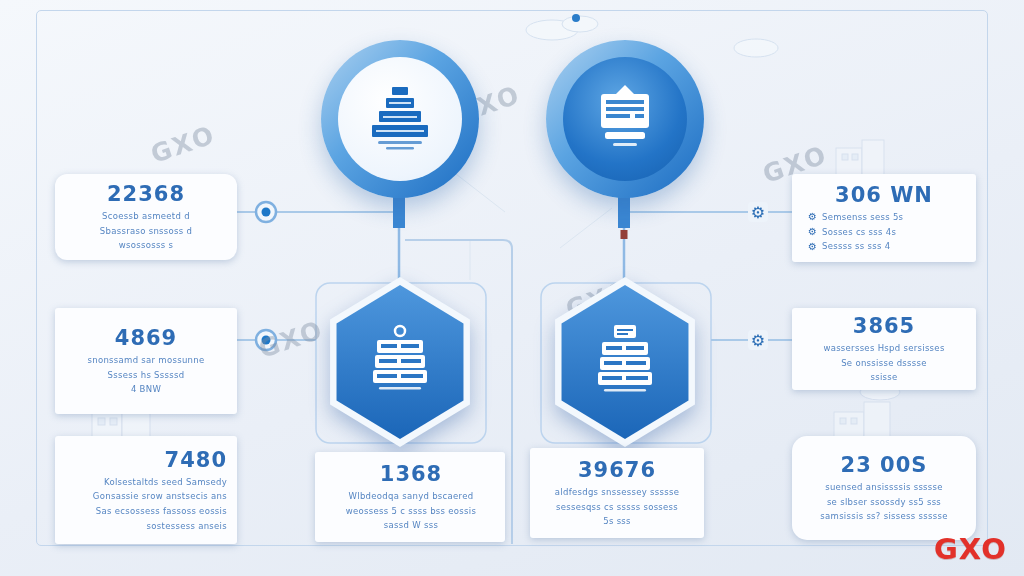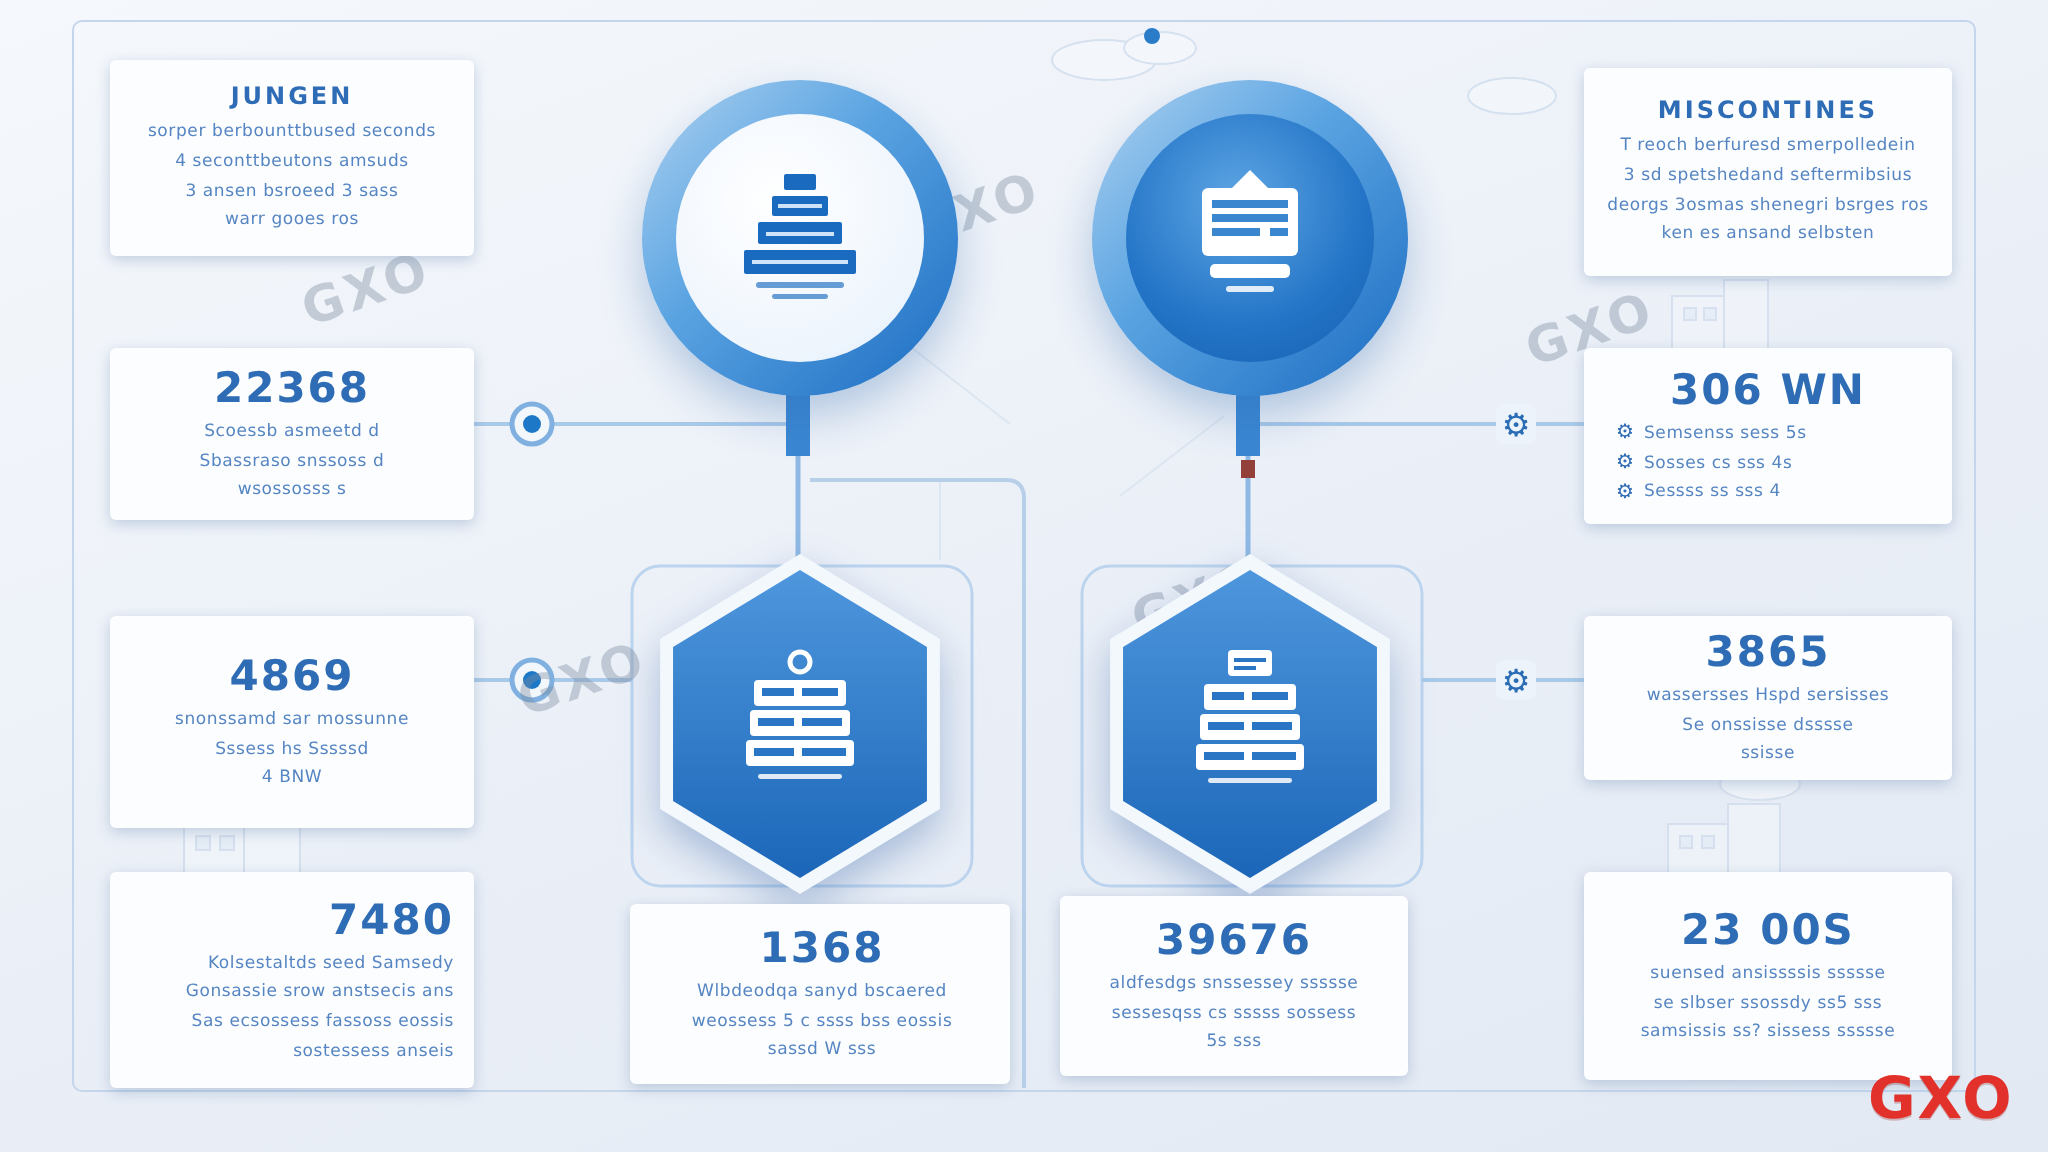--- a/index.html
+++ b/index.html
@@ -203,29 +203,22 @@
           <rect x="14" y="38" width="18" height="4"></rect>
             <rect x="36" y="38" width="20" height="4"></rect>
           <rect x="12" y="53" width="20" height="4"></rect>
             <rect x="36" y="53" width="22" height="4"></rect>
         </g>
         <rect x="14" y="66" width="42" height="2.5" rx="1.2" fill="#ffffff" opacity="0.85"></rect>
       </svg>
     </div>
   </div>
 
-  <div class="card" style="left:55px; top:30px; width:182px; height:98px;">
-    <div class="card-title">JUNGEN</div>
-    <div class="card-line">sorper berbounttbused seconds</div>
-    <div class="card-line">4 seconttbeutons amsuds</div>
-    <div class="card-line">3 ansen bsroeed 3 sass</div>
-    <div class="card-line">warr gooes ros</div>
-  </div>
-
-  <div class="card" style="left:55px; top:174px; width:182px; height:86px;">
+
+  <div class="card" style="left:55px; top:174px; width:182px; height:86px;border-radius:12px;">
     <div class="card-value">22368</div>
     <div class="card-line">Scoessb asmeetd d</div>
     <div class="card-line">Sbassraso snssoss d</div>
     <div class="card-line">wsossosss s</div>
   </div>
 
   <div class="card" style="left:55px; top:308px; width:182px; height:106px;">
     <div class="card-value">4869</div>
     <div class="card-line">snonssamd sar mossunne</div>
     <div class="card-line">Sssess hs Sssssd</div>
@@ -233,27 +226,20 @@
   </div>
 
   <div class="card" style="left:55px; top:436px; width:182px; height:108px;text-align:right;">
     <div class="card-value">7480</div>
     <div class="card-line">Kolsestaltds seed Samsedy</div>
     <div class="card-line">Gonsassie srow anstsecis ans</div>
     <div class="card-line">Sas ecsossess fassoss eossis</div>
     <div class="card-line">sostessess anseis</div>
   </div>
 
-  <div class="card" style="left:792px; top:34px; width:184px; height:104px;">
-    <div class="card-title">MISCONTINES</div>
-    <div class="card-line">T reoch berfuresd smerpolledein</div>
-    <div class="card-line">3 sd spetshedand seftermibsius</div>
-    <div class="card-line">deorgs 3osmas shenegri bsrges ros</div>
-    <div class="card-line">ken es ansand selbsten</div>
-  </div>
 
   <div class="card" style="left:792px; top:174px; width:184px; height:88px;">
     <div class="card-value">306 WN</div>
     <div class="list-row">
       <span class="mini-icon">⚙</span>
       <span class="card-line">Semsenss sess 5s</span>
     </div>
     <div class="list-row">
       <span class="mini-icon">⚙</span>
       <span class="card-line">Sosses cs sss 4s</span>
@@ -264,21 +250,21 @@
     </div>
   </div>
 
   <div class="card" style="left:792px; top:308px; width:184px; height:82px;">
     <div class="card-value">3865</div>
     <div class="card-line">wassersses Hspd sersisses</div>
     <div class="card-line">Se onssisse dsssse</div>
     <div class="card-line">ssisse</div>
   </div>
 
-  <div class="card" style="left:792px; top:436px; width:184px; height:104px;">
+  <div class="card" style="left:792px; top:436px; width:184px; height:104px;border-radius:15px;">
     <div class="card-value">23 00S</div>
     <div class="card-line">suensed ansissssis ssssse</div>
     <div class="card-line">se slbser ssossdy ss5 sss</div>
     <div class="card-line">samsissis ss? sissess ssssse</div>
   </div>
 
   <div class="card" style="left:315px; top:452px; width:190px; height:90px;padding-left:12px;">
     <div class="card-value">1368</div>
     <div class="card-line">Wlbdeodqa sanyd bscaered</div>
     <div class="card-line">weossess 5 c ssss bss eossis</div>

